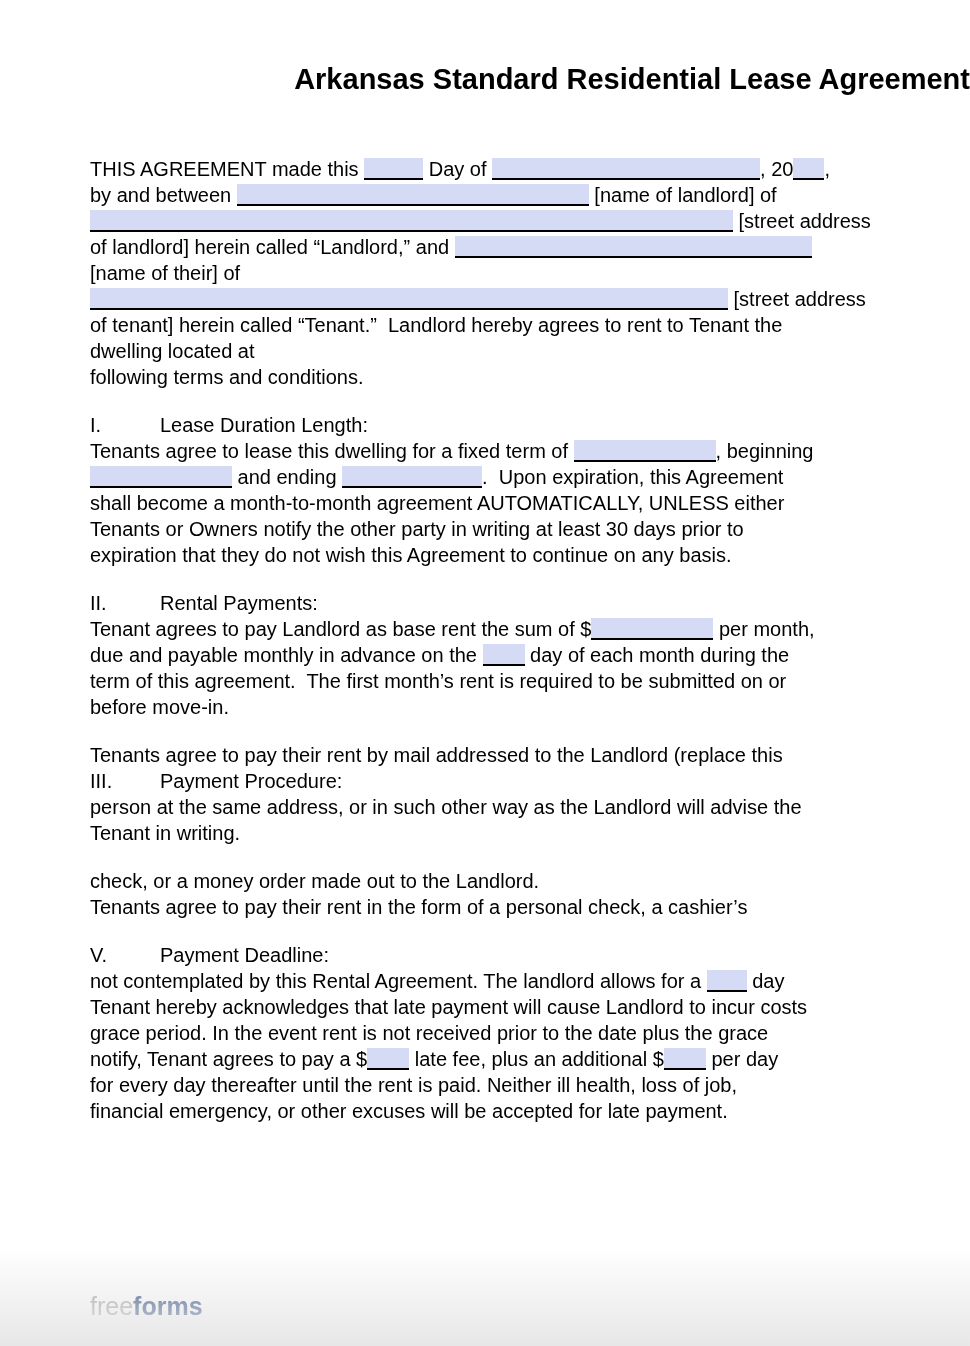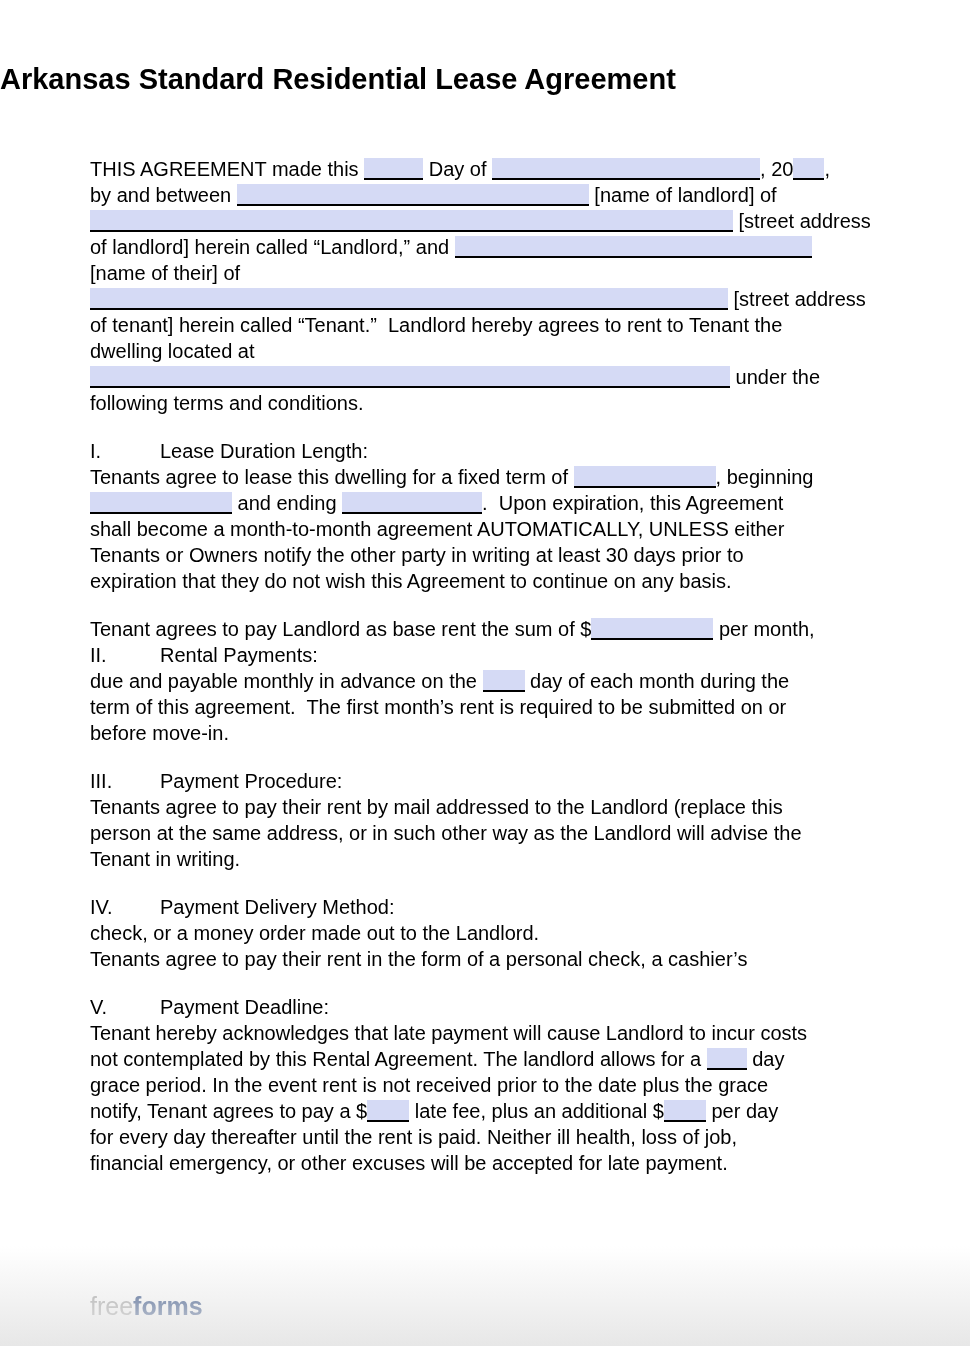--- a/index.html
+++ b/index.html
@@ -10,21 +10,21 @@
     background: #ffffff;
     font-family: "Liberation Sans", sans-serif;
     color: #000000;
     overflow: hidden;
   }
   .doc-title {
     position: absolute;
     top: 63px;
     left: 0;
     right: 0;
-    text-align: left;
+    text-align: right;
     font-size: 29px;
     font-weight: bold;
     letter-spacing: 0px;
   }
   .content {
     position: absolute;
     left: 90px;
     top: 156px;
     width: 800px;
     font-size: 20px;
@@ -70,58 +70,56 @@
 
     <div class="para">
       <div class="line"><span>THIS AGREEMENT made this </span><span class="blank" style="width:59px"></span><span> Day of </span><span class="blank" style="width:268px"></span><span>, 20</span><span class="blank" style="width:31px"></span><span>,</span></div>
       <div class="line"><span>by and between </span><span class="blank" style="width:352px"></span><span> [name of landlord] of</span></div>
       <div class="line"><span class="blank" style="width:643px"></span><span> [street address</span></div>
       <div class="line"><span>of landlord] herein called “Landlord,” and </span><span class="blank" style="width:357px"></span></div>
       <div class="line"><span>[name of their] of</span></div>
       <div class="line"><span class="blank" style="width:638px"></span><span> [street address</span></div>
       <div class="line"><span>of tenant] herein called “Tenant.”  Landlord hereby agrees to rent to Tenant the</span></div>
       <div class="line"><span>dwelling located at</span></div>
-      <div class="line"><span class="blank" style="width:640px"></span><span> under the</span></div>
       <div class="line"><span>following terms and conditions.</span></div>
     </div>
 
     <div class="para">
       <div class="line"><span class="numeral">I.</span><span class="htitle">Lease Duration Length</span><span>:</span></div>
       <div class="line"><span>Tenants agree to lease this dwelling for a fixed term of </span><span class="blank" style="width:142px"></span><span>, beginning</span></div>
       <div class="line"><span class="blank" style="width:142px"></span><span> and ending </span><span class="blank" style="width:140px"></span><span>.  Upon expiration, this Agreement</span></div>
       <div class="line">shall become a month-to-month agreement AUTOMATICALLY, UNLESS either</div>
       <div class="line">Tenants or Owners notify the other party in writing at least 30 days prior to</div>
       <div class="line">expiration that they do not wish this Agreement to continue on any basis.</div>
     </div>
 
     <div class="para">
+      <div class="line"><span class="numeral">II.</span><span class="htitle">Rental Payments</span><span>:</span></div>
       <div class="line"><span>Tenant agrees to pay Landlord as base rent the sum of $</span><span class="blank" style="width:122px"></span><span> per month,</span></div>
-      <div class="line"><span class="numeral">II.</span><span class="htitle">Rental Payments</span><span>:</span></div>
       <div class="line"><span>due and payable monthly in advance on the </span><span class="blank" style="width:42px"></span><span> day of each month during the</span></div>
       <div class="line">term of this agreement.  The first month’s rent is required to be submitted on or</div>
       <div class="line">before move-in.</div>
     </div>
 
     <div class="para">
+      <div class="line">Tenants agree to pay their rent by mail addressed to the Landlord (replace this</div>
       <div class="line"><span class="numeral">III.</span><span class="htitle">Payment Procedure</span><span>:</span></div>
-      <div class="line">Tenants agree to pay their rent by mail addressed to the Landlord (replace this</div>
       <div class="line">person at the same address, or in such other way as the Landlord will advise the</div>
       <div class="line">Tenant in writing.</div>
     </div>
 
     <div class="para">
-      <div class="line"><span class="numeral">IV.</span><span class="htitle">Payment Delivery Method</span><span>:</span></div>
       <div class="line">check, or a money order made out to the Landlord.</div>
       <div class="line">Tenants agree to pay their rent in the form of a personal check, a cashier’s</div>
     </div>
 
     <div class="para">
       <div class="line"><span class="numeral">V.</span><span class="htitle">Payment Deadline</span><span>:</span></div>
+      <div class="line"><span>not contemplated by this Rental Agreement. The landlord allows for a </span><span class="blank" style="width:40px"></span><span> day</span></div>
       <div class="line">Tenant hereby acknowledges that late payment will cause Landlord to incur costs</div>
-      <div class="line"><span>not contemplated by this Rental Agreement. The landlord allows for a </span><span class="blank" style="width:40px"></span><span> day</span></div>
       <div class="line">grace period. In the event rent is not received prior to the date plus the grace</div>
       <div class="line"><span>notify, Tenant agrees to pay a $</span><span class="blank" style="width:42px"></span><span> late fee, plus an additional $</span><span class="blank" style="width:42px"></span><span> per day</span></div>
       <div class="line">for every day thereafter until the rent is paid. Neither ill health, loss of job,</div>
       <div class="line">financial emergency, or other excuses will be accepted for late payment.</div>
     </div>
 
   </div>
 
   <div class="footer-logo"><span class="logo-free">free</span><span class="logo-forms">forms</span></div>
 

